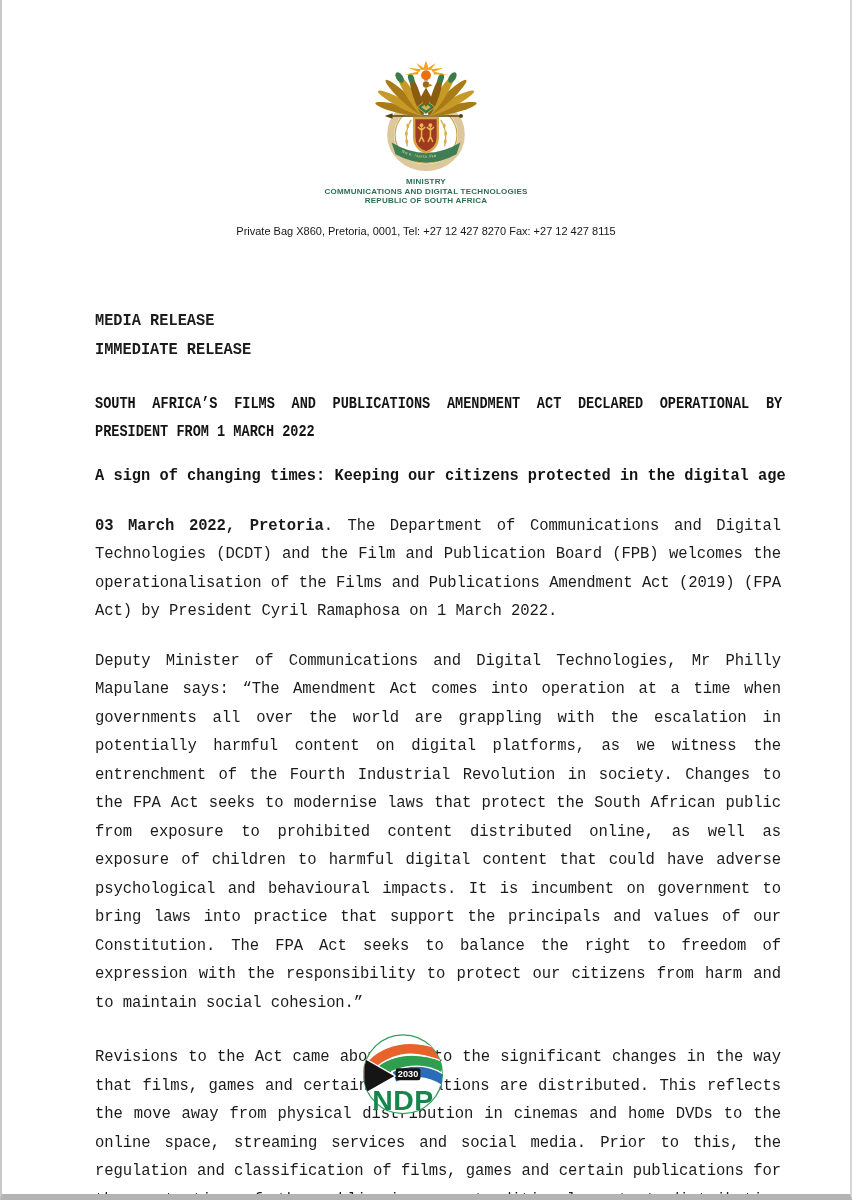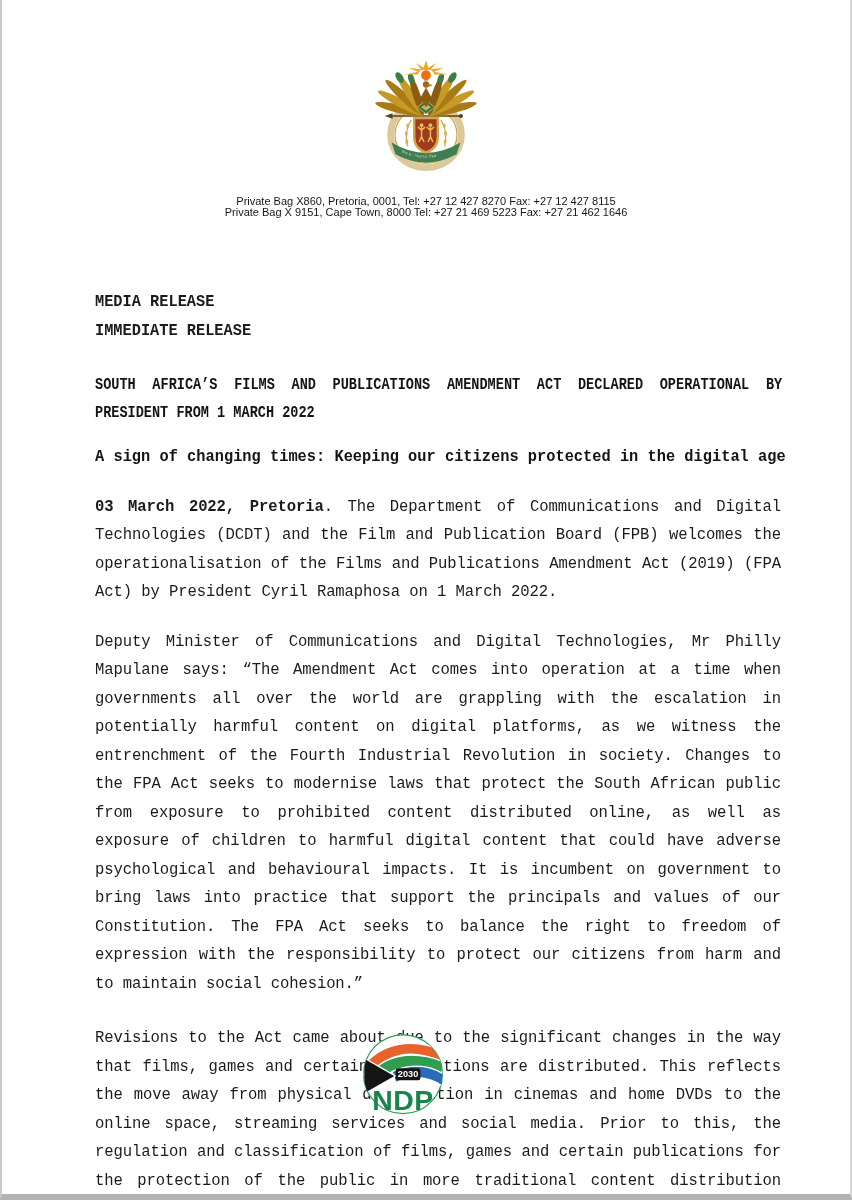--- a/index.html
+++ b/index.html
@@ -164,23 +164,27 @@
               <polygon points="50,4 55.5,11.5 59,10"></polygon>
               <polygon points="42,9 53,13.5 55,10.5"></polygon>
               <polygon points="38,16 52,15.8 52.5,12.8"></polygon>
             </g>
             <use href="#raysL" transform="translate(120,0) scale(-1,1)"></use>
           </g>
           <circle cx="60" cy="16.5" r="5" fill="#ea720e"></circle>
         </svg>
       </span>
     </div>
+    <div class="ministry-block">
+      <div>MINISTRY</div>
+      <div>COMMUNICATIONS AND DIGITAL TECHNOLOGIES</div>
+      <div>REPUBLIC OF SOUTH AFRICA</div>
+    </div>
     <div class="address-block">
       <div>Private Bag X860, Pretoria, 0001, Tel: +27 12 427 8270   Fax: +27 12 427 8115</div>
-      <div>Private Bag X 9151, Cape Town, 8000 Tel: +27 21 469 5223  Fax: +27 21 462 1646</div>
     </div>
   </header>
 
   <main class="content">
     <div class="release-block">
       <div>MEDIA RELEASE</div>
       <div>IMMEDIATE RELEASE</div>
     </div>
 
     <h1 class="headline">SOUTH AFRICA’S FILMS AND PUBLICATIONS AMENDMENT ACT DECLARED OPERATIONAL BY PRESIDENT FROM 1 MARCH 2022</h1>

